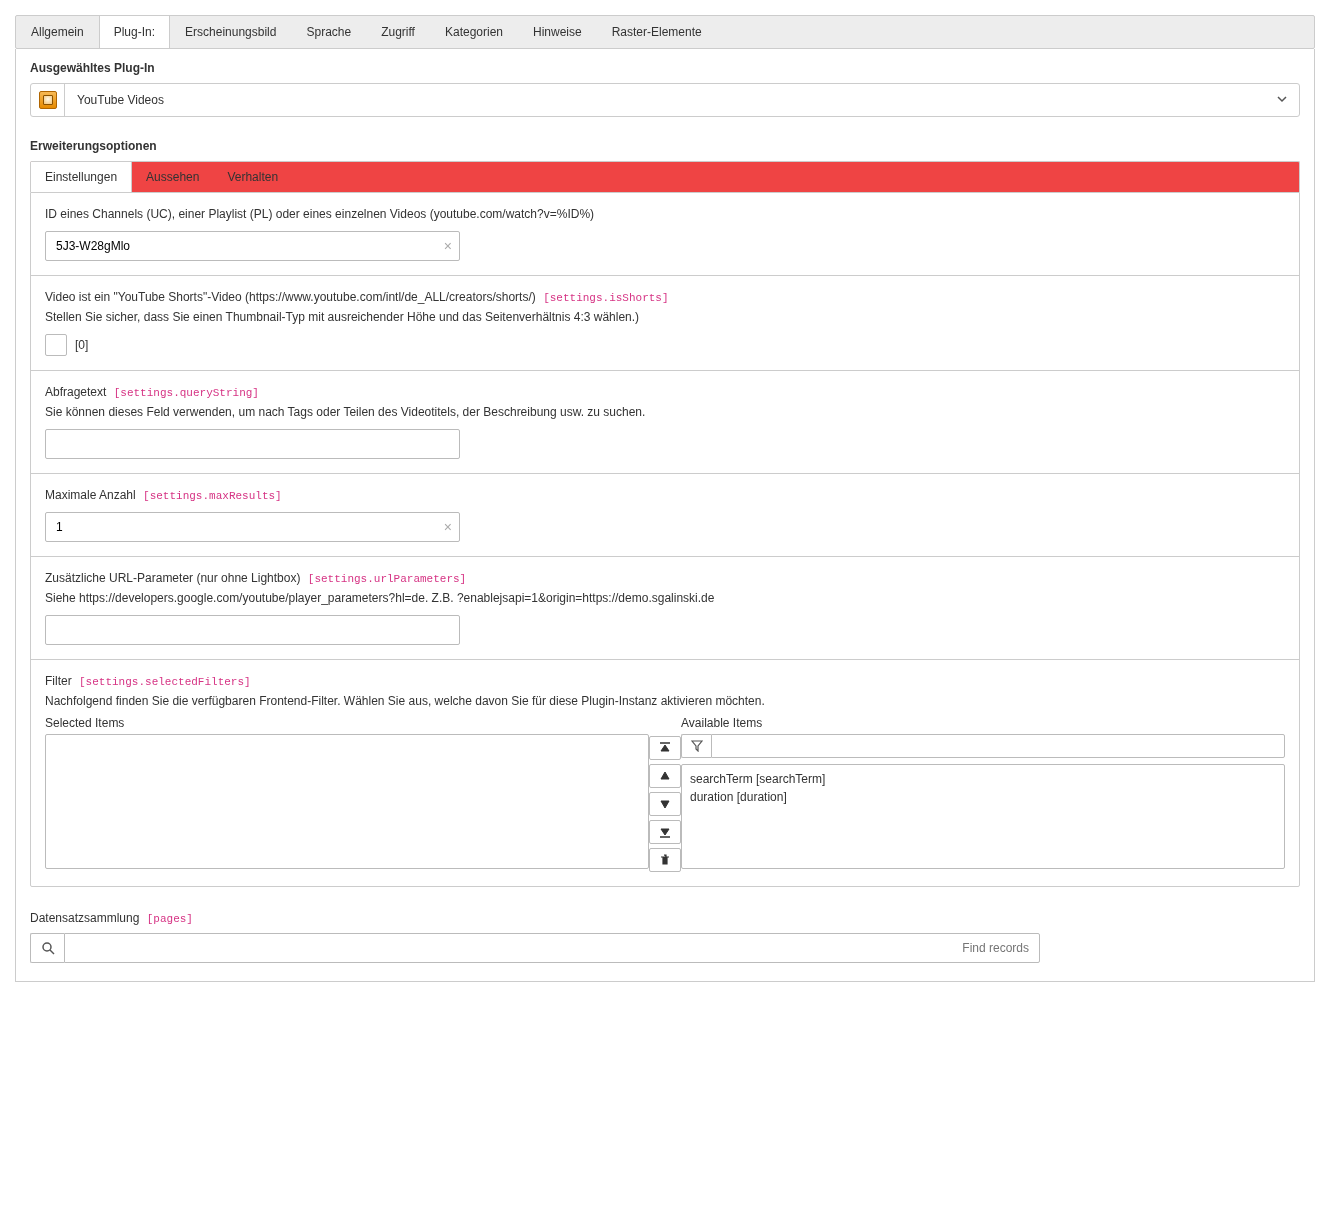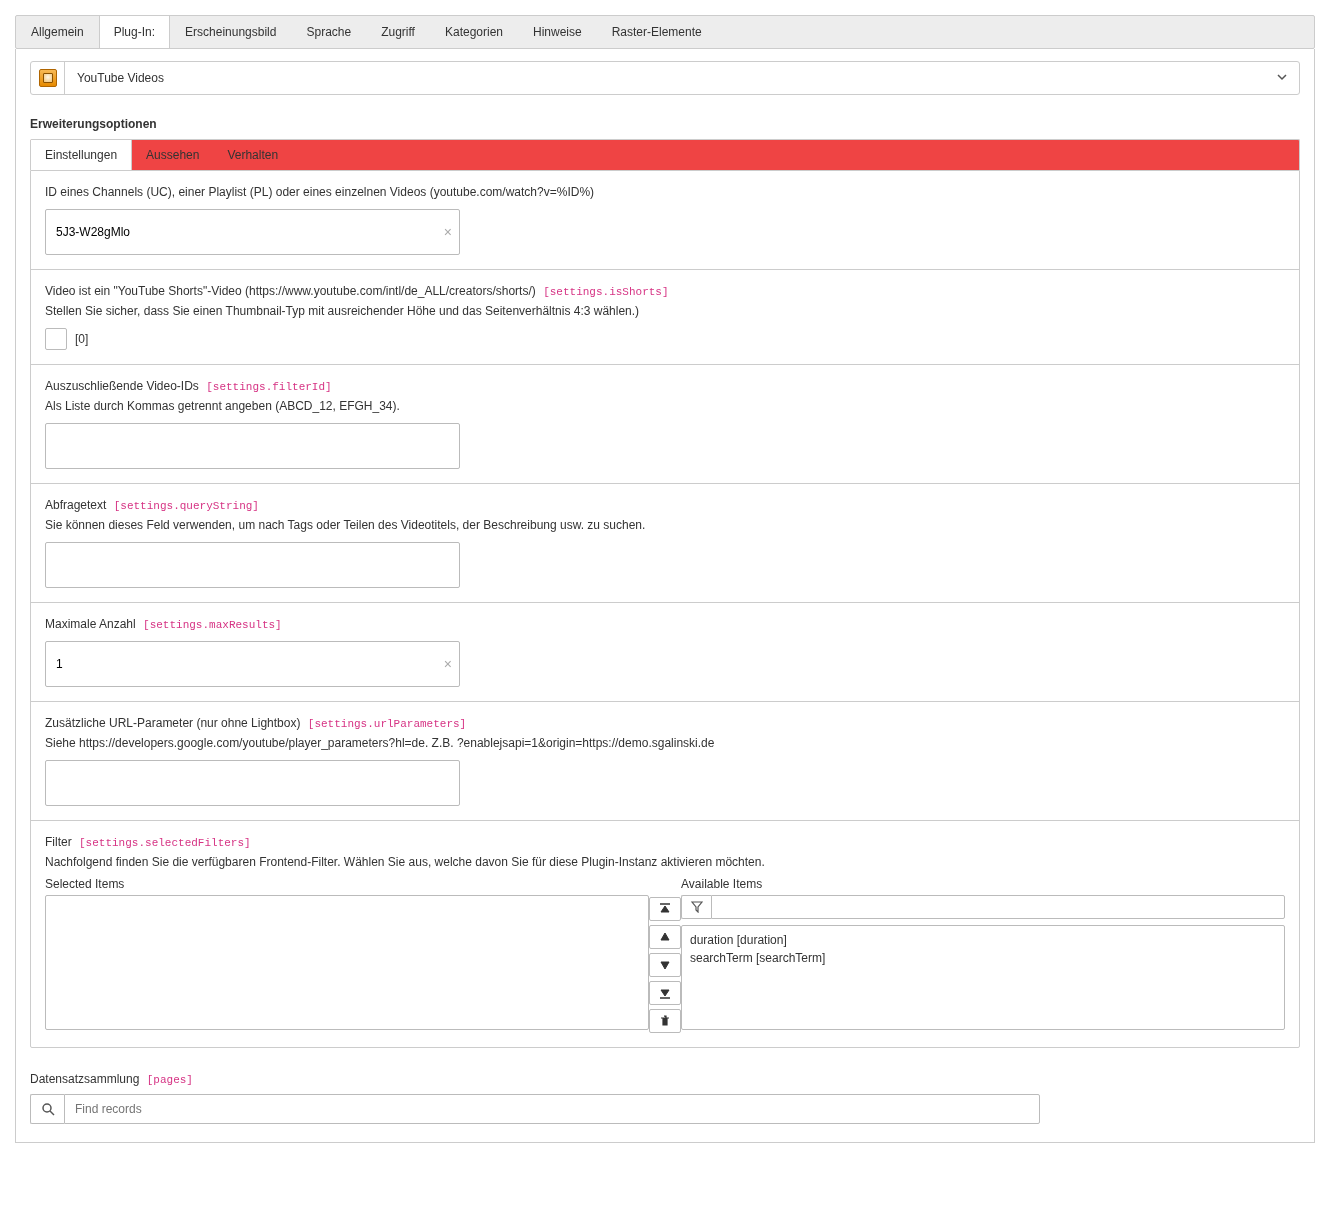--- a/index.html
+++ b/index.html
@@ -128,21 +128,21 @@
   }
   .field-help {
     margin-top: 6px;
     font-size: 12px;
     color: #333;
   }
   .text-input {
     display: block;
     margin-top: 10px;
     width: 415px;
-    height: 46px;
+    height: 30px;
     padding: 4px 28px 4px 10px;
     border: 1px solid #bbb;
     border-radius: 2px;
     font-size: 12px;
   }
   .input-wrap { position: relative; display: inline-block; }
   .clear-btn {
     position: absolute;
     right: 8px; top: 50%;
     transform: translateY(-20%);
@@ -231,38 +231,40 @@
     border-radius: 2px 0 0 2px;
     display: flex; align-items: center; justify-content: center;
   }
   .records-search input {
     flex: 1;
     height: 30px;
     border: 1px solid #bbb;
     border-radius: 0 2px 2px 0;
     padding: 0 10px;
     font-size: 12px;
+    text-align: right;
   }
 </style>
 </head>
 <body>
 
 <div class="tabs">
   <div class="tab">Allgemein</div>
   <div class="tab active">Plug-In:</div>
   <div class="tab">Erscheinungsbild</div>
   <div class="tab">Sprache</div>
   <div class="tab">Zugriff</div>
   <div class="tab">Kategorien</div>
   <div class="tab">Hinweise</div>
   <div class="tab">Raster-Elemente</div>
 </div>
 
 <div class="panel">
 
+  <div class="label-bold">Ausgewähltes Plug-In</div>
   <div class="plugin-select">
     <div class="plugin-icon-wrap">
       <div class="plugin-icon"></div>
     </div>
     <div class="plugin-name">YouTube Videos</div>
     <div class="chevron">
       <svg width="12" height="12" viewBox="0 0 12 12">
           <path d="M2 4 L6 8 L10 4" stroke="#555" stroke-width="1.5" fill="none"></path>
         </svg>
     </div>
@@ -292,28 +294,20 @@
           <span class="field-label">Video ist ein "YouTube Shorts"-Video (https://www.youtube.com/intl/de_ALL/creators/shorts/)</span>
           <span class="field-key">[settings.isShorts]</span>
         </div>
         <div class="field-help">Stellen Sie sicher, dass Sie einen Thumbnail-Typ mit ausreichender Höhe und das Seitenverhältnis 4:3 wählen.)</div>
         <div class="checkbox-row">
           <div class="chk"></div>
           <span class="chk-label">[0]</span>
         </div>
       </div>
 
-      <div class="field-block">
-        <div>
-          <span class="field-label">Auszuschließende Video-IDs</span>
-          <span class="field-key">[settings.filterId]</span>
-        </div>
-        <div class="field-help">Als Liste durch Kommas getrennt angeben (ABCD_12, EFGH_34).</div>
-        <input type="text" class="text-input" value="" style="">
-      </div>
 
       <div class="field-block">
         <div>
           <span class="field-label">Abfragetext</span>
           <span class="field-key">[settings.queryString]</span>
         </div>
         <div class="field-help">Sie können dieses Feld verwenden, um nach Tags oder Teilen des Videotitels, der Beschreibung usw. zu suchen.</div>
         <input type="text" class="text-input" value="" style="">
       </div>
 
@@ -385,22 +379,22 @@
             <div class="filter-col-label">Available Items</div>
             <div class="avail-search">
               <div class="funnel">
                 <svg width="12" height="12" viewBox="0 0 12 12" fill="none" stroke="#555" stroke-width="1.2">
                     <path d="M1 1 H11 L7 6 V11 L5 9 V6 Z"></path>
                   </svg>
               </div>
               <input type="text" style="">
             </div>
             <div class="listbox" style="height:105px;">
+              <div class="item">searchTerm [searchTerm]</div>
               <div class="item">duration [duration]</div>
-              <div class="item">searchTerm [searchTerm]</div>
             </div>
           </div>
         </div>
       </div>
 
     </div>
   </div>
 
   <div class="records-block">
     <div>

